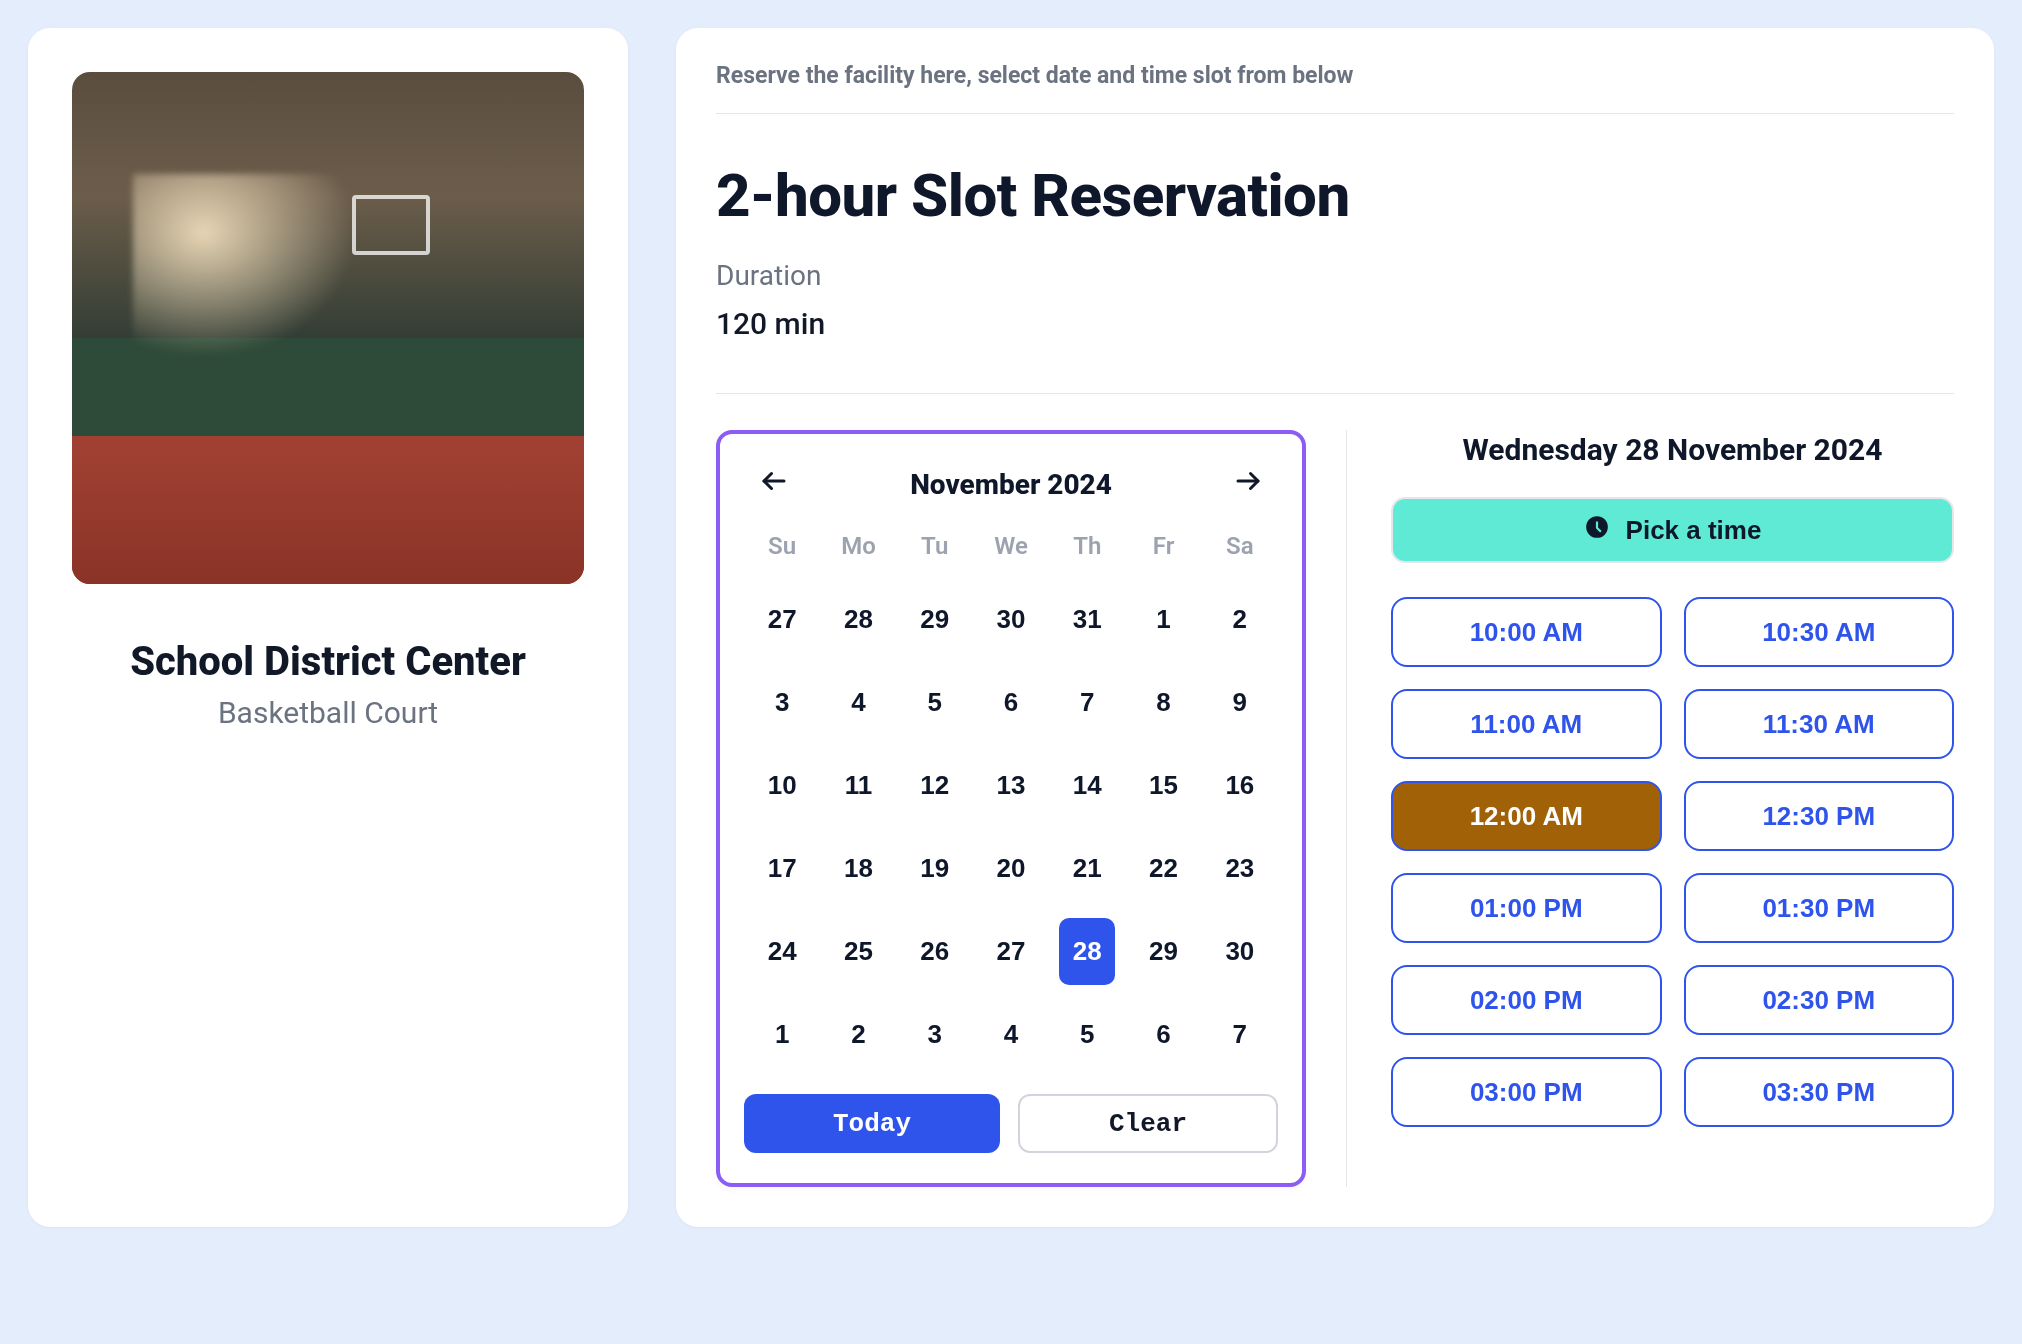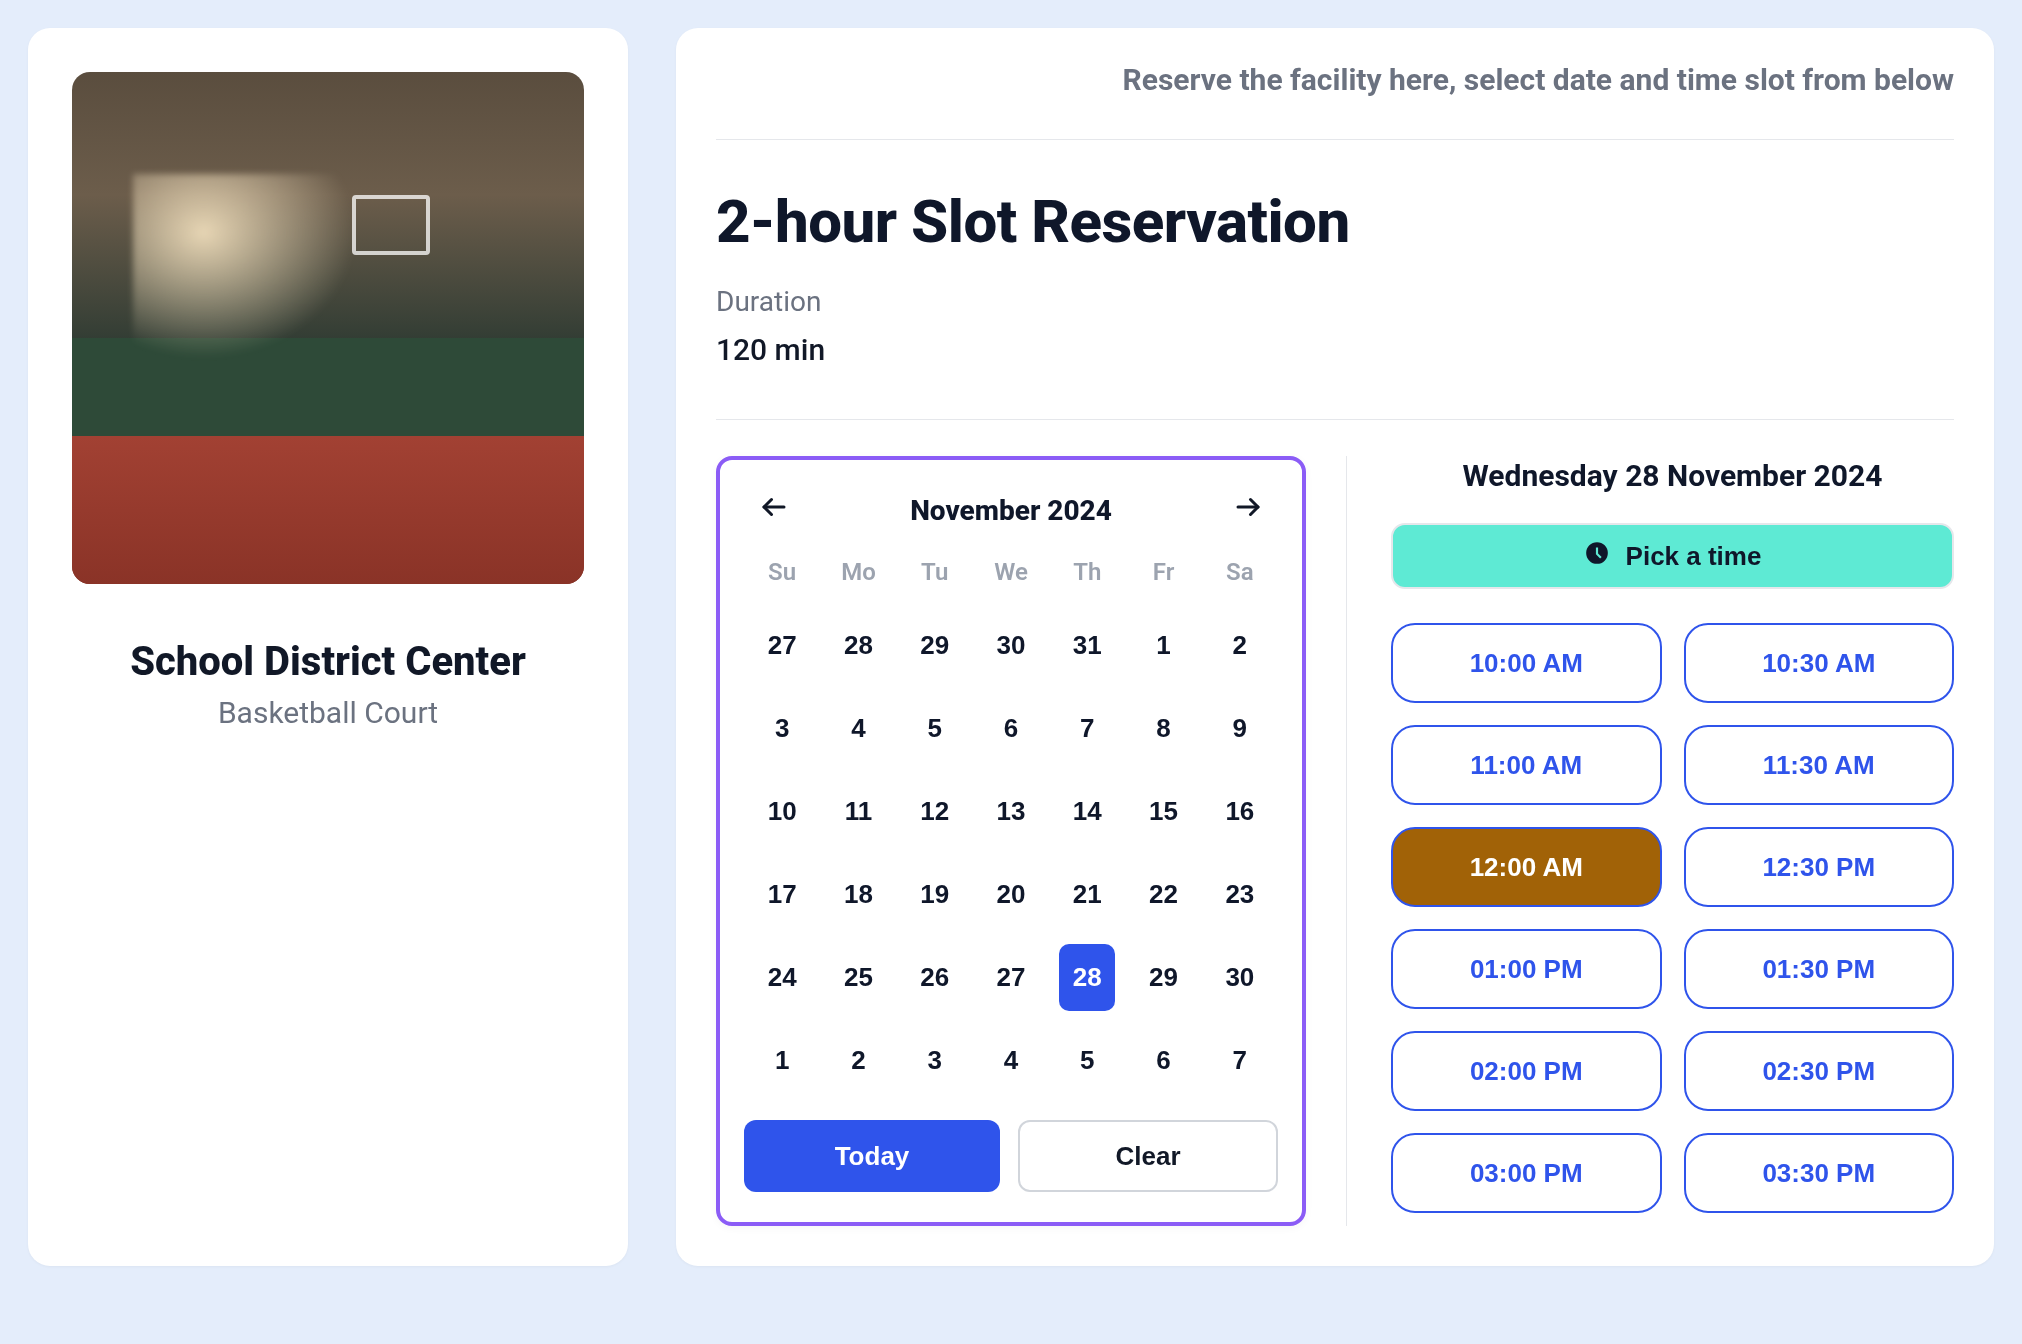--- a/index.html
+++ b/index.html
@@ -71,26 +71,25 @@
 
   
   .reserve-card {
     flex: 1 1 auto;
     padding: 34px 40px 40px;
     display: flex;
     flex-direction: column;
     min-width: 0;
   }
   .reserve-hint {
-    font-size: 30px;
+    font-size: 23px;
     font-weight: 700;
     color: #6b7280;
-    padding-bottom: 42px;
+    padding-bottom: 24px;
     border-bottom: 1px solid #e5e7eb;
-    text-align: right;
   }
   .reserve-heading {
     margin-top: 46px;
     font-size: 60px;
     font-weight: 800;
     letter-spacing: -0.5px;
     color: #0f172a;
   }
   .duration-label {
     margin-top: 28px;
@@ -168,25 +167,26 @@
     background: #2f54eb;
     color: #fff;
   }
   .cal-actions {
     margin-top: 22px;
     display: flex;
     gap: 18px;
   }
   .btn {
     flex: 1;
-    height: 72px;
+    height: 59px;
     border-radius: 12px;
     font-size: 26px;
     font-weight: 700;
     cursor: pointer;
+    font-family: Liberation Mono, monospace;
   }
   .btn-primary {
     background: #2f54eb;
     color: #fff;
     border: none;
   }
   .btn-outline {
     background: #fff;
     color: #111827;
     border: 2px solid #d1d5db;
@@ -224,23 +224,23 @@
     cursor: pointer;
   }
   .pick-time svg { width: 26px; height: 26px; }
   .slots {
     margin-top: 34px;
     display: grid;
     grid-template-columns: 1fr 1fr;
     gap: 22px;
   }
   .slot {
-    height: 80px;
+    height: 70px;
     border: 2px solid #2f54eb;
-    border-radius: 24px;
+    border-radius: 16px;
     background: #fff;
     color: #2f54eb;
     font-size: 26px;
     font-weight: 700;
     cursor: pointer;
   }
   .slot.selected {
     background: #a16207;
     color: #fff;
   }

